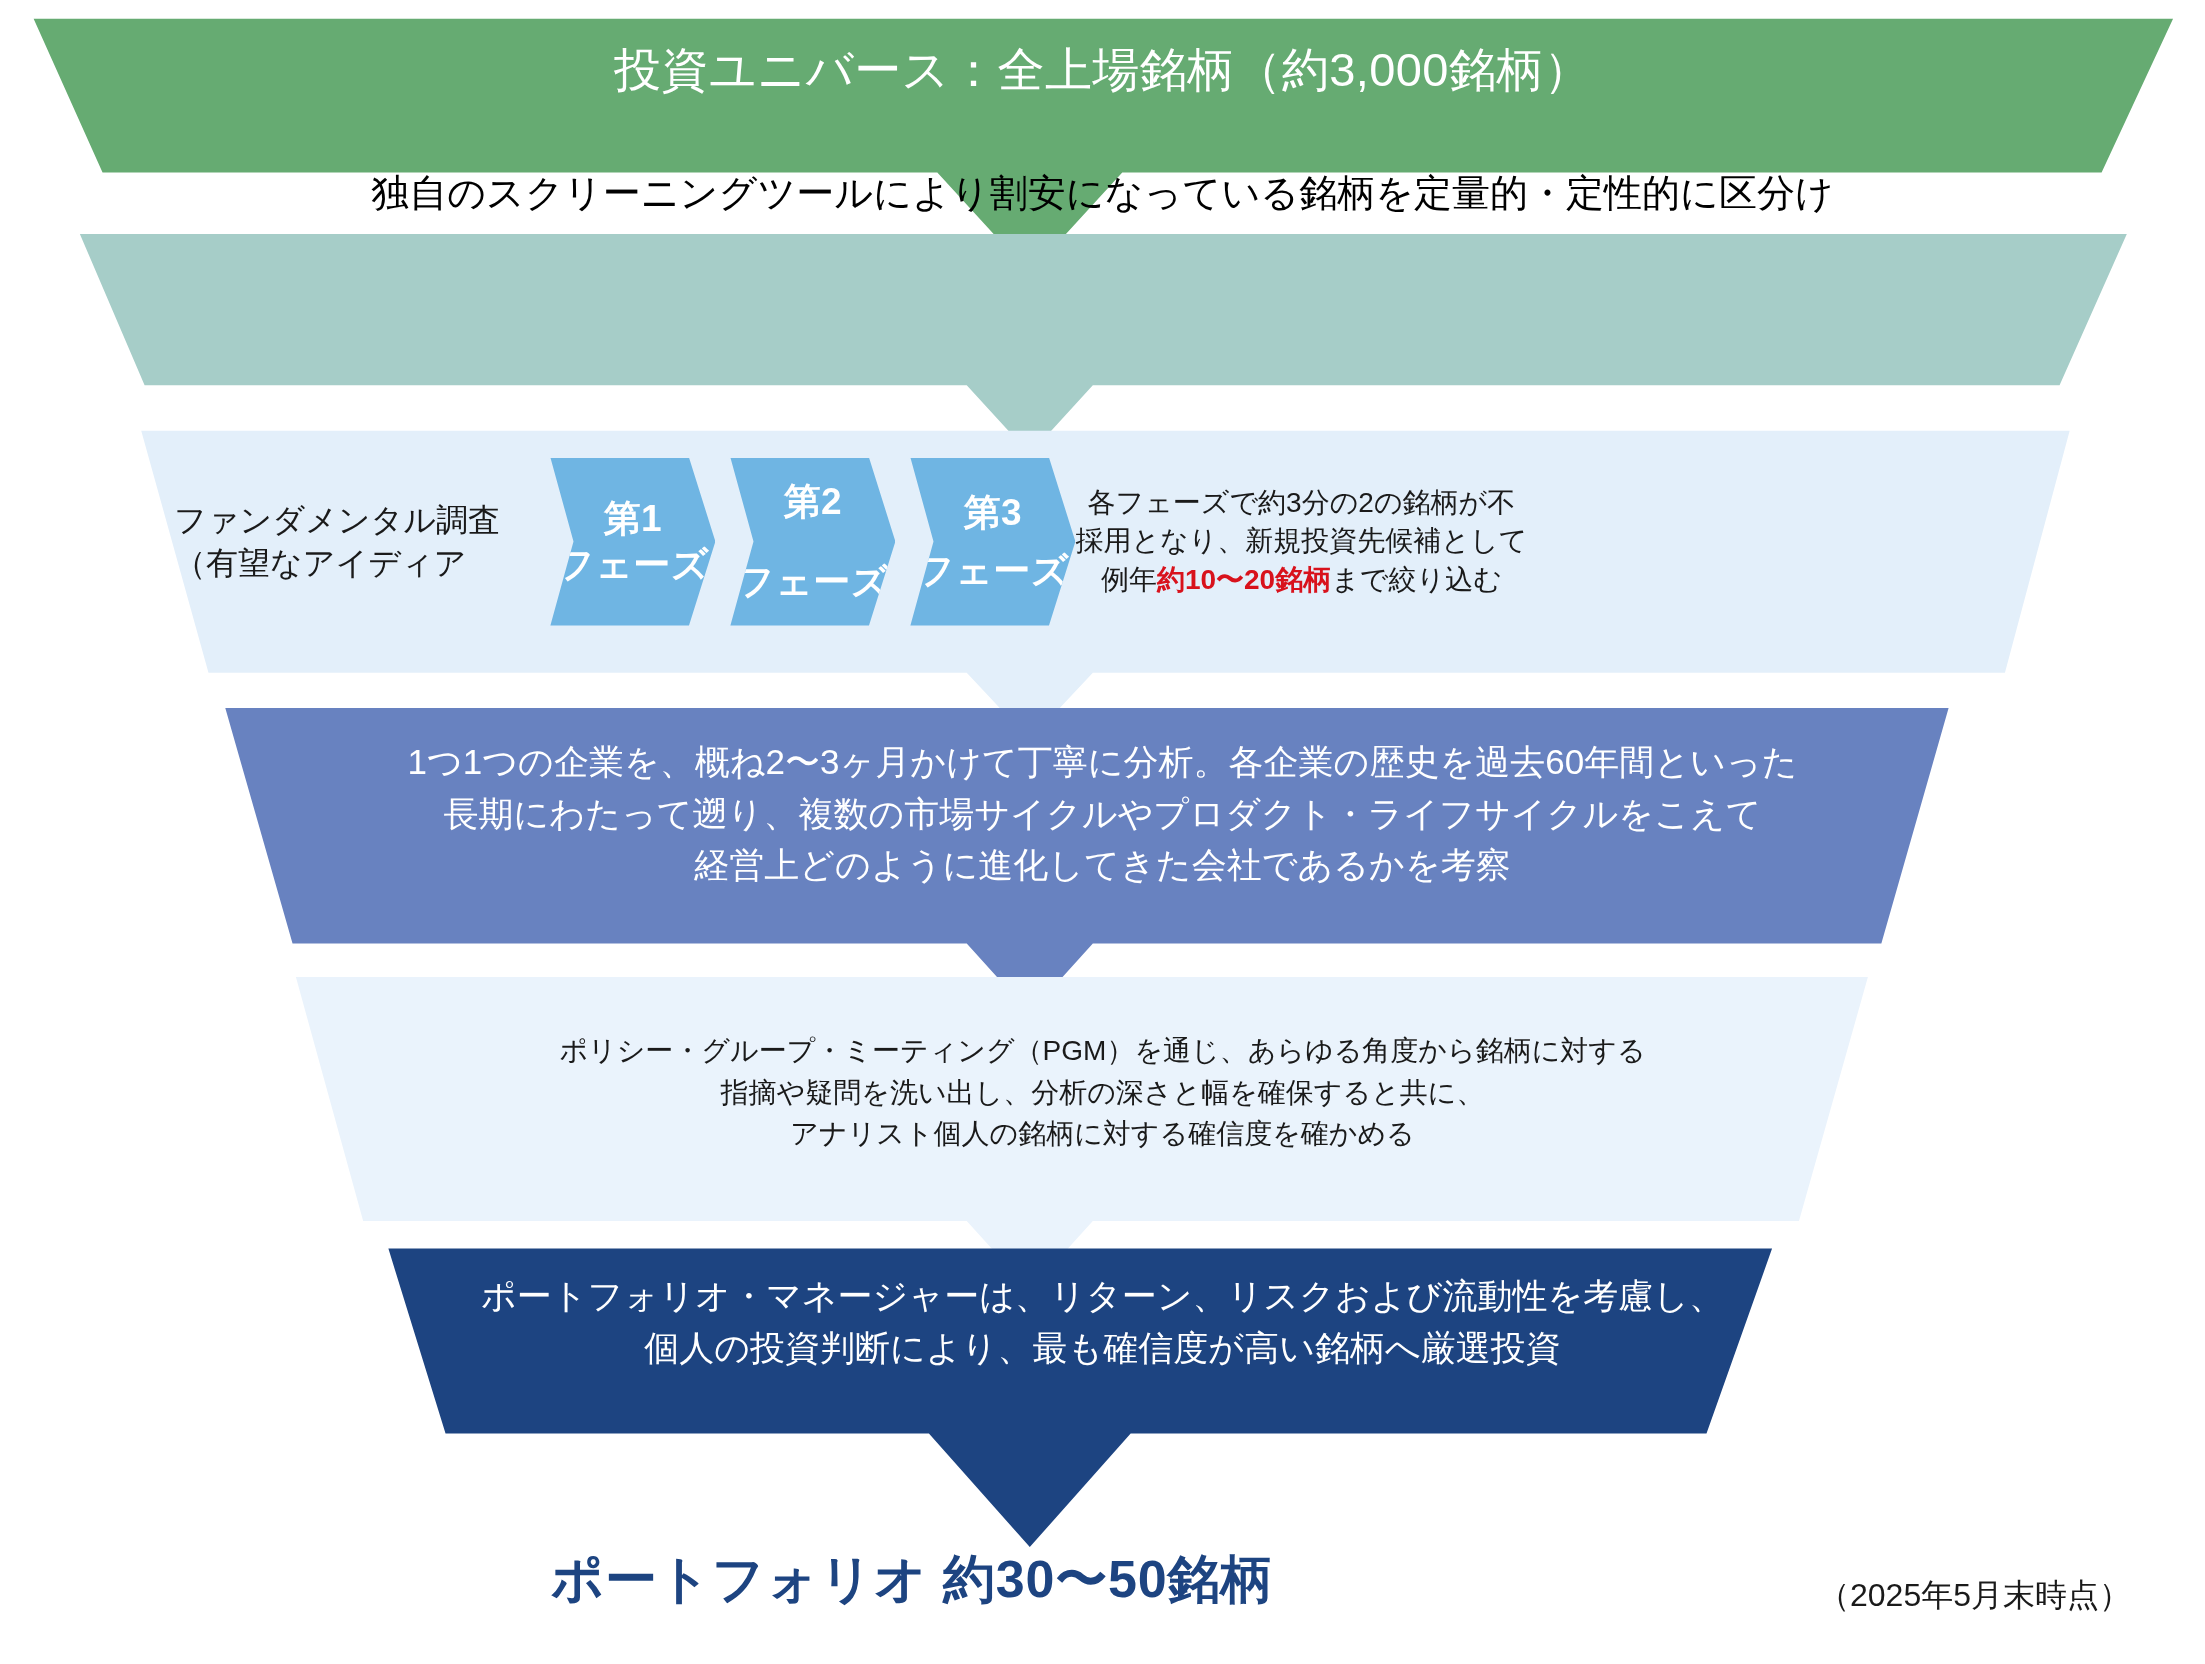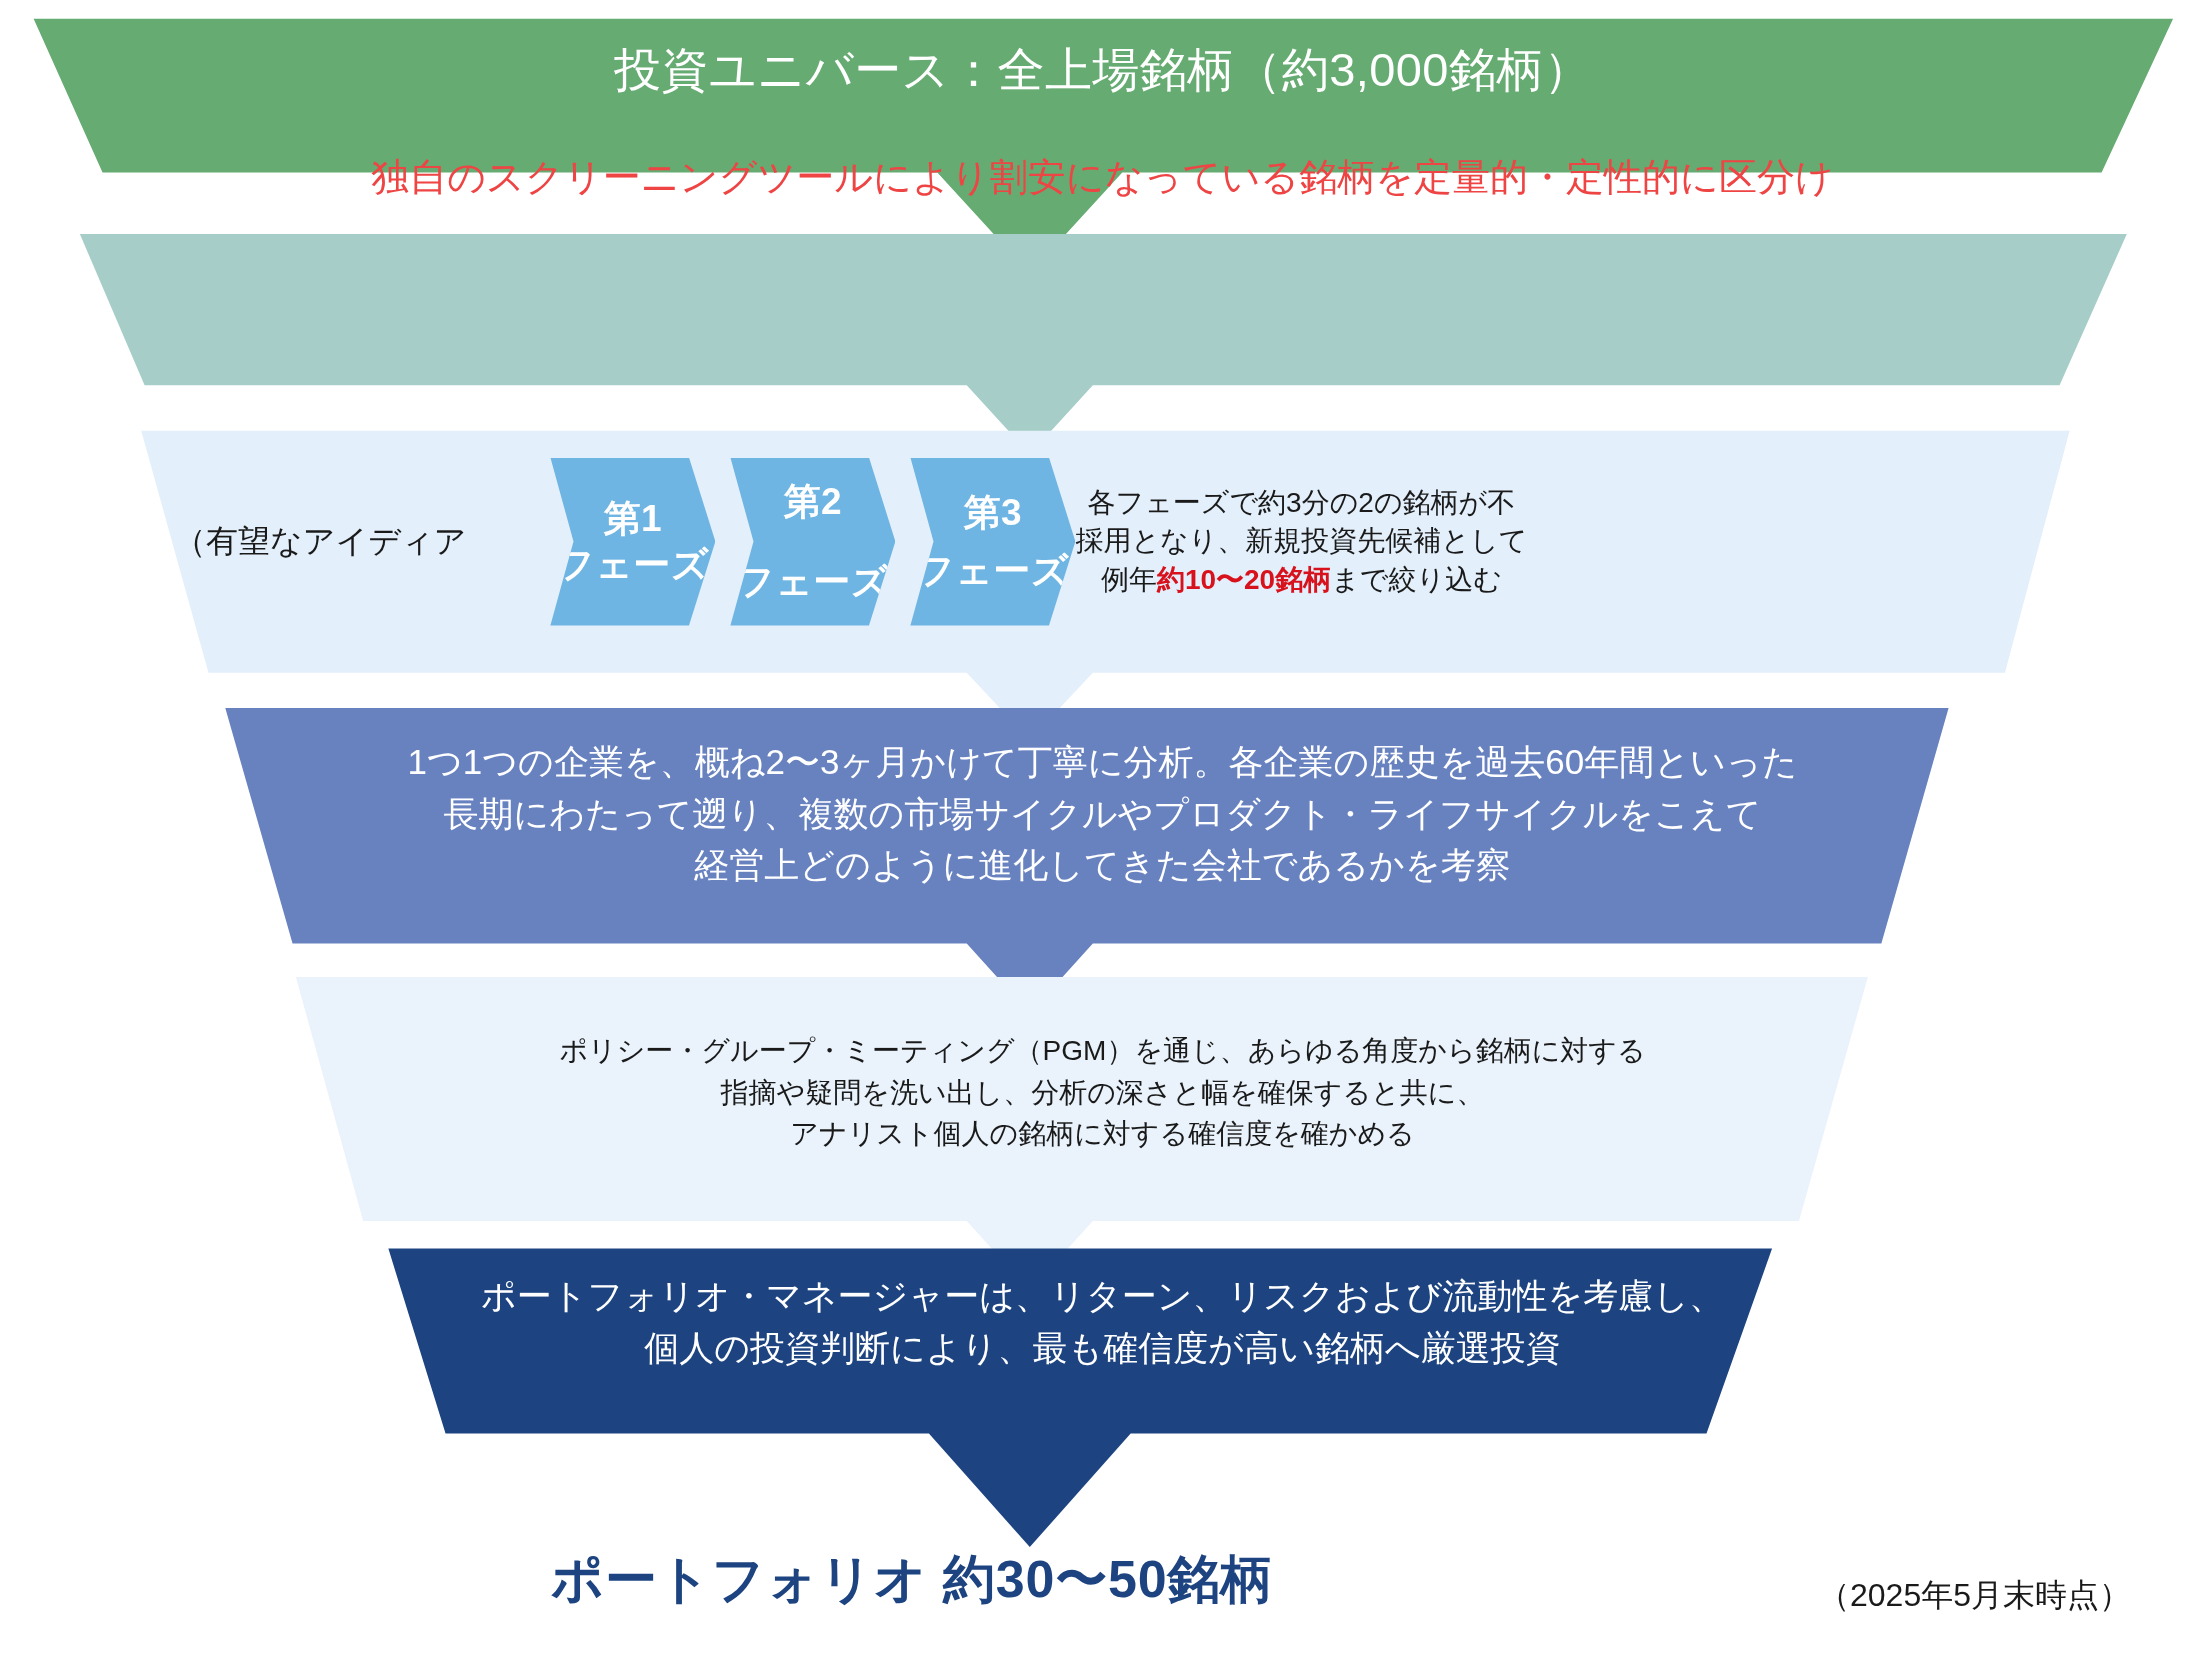--- a/index.html
+++ b/index.html
@@ -36,23 +36,23 @@
   }
   
   #band1-text {
     left: 0; top: 23.5px; width: 2205px; height: 92px;
     font-size: 47px;
     color: #ffffff;
     letter-spacing: 0.4px;
   }
   
   #band2-text {
-    left: 0; top: 140px; width: 2205px; height: 76px;
+    left: 0; top: 156px; width: 2205px; height: 76px;
     font-size: 38px;
-    color: #ef4444;
+    color: #000000;
   }
   
   #band3-row {
     position: absolute;
     left: 147px; top: 444px;
     width: 1925px; height: 195px;
     display: flex;
     align-items: center;
     justify-content: flex-start;
   }
@@ -163,20 +163,21 @@
     <span>投資ユニバース：全上場銘柄（約3,000銘柄）</span>
   </div>
 
   <div class="layer-text" id="band2-text">
     <span>独自のスクリーニングツールにより割安になっている銘柄を定量的・定性的に区分け</span>
   </div>
 
   <div id="band3-row">
 
     <div id="band3-left">
+      <div>ファンダメンタル調査</div>
       <div>（有望なアイディア</div>
     </div>
 
     <div id="phase-group">
       <div class="phase-chip" style="background:#6fb5e3;">
         <span class="chip-line">第1</span>
         <span class="chip-line">フェーズ</span>
       </div>
       <div class="phase-chip" style="background:#6fb5e3;gap:34px;">
         <span class="chip-line">第2</span>

